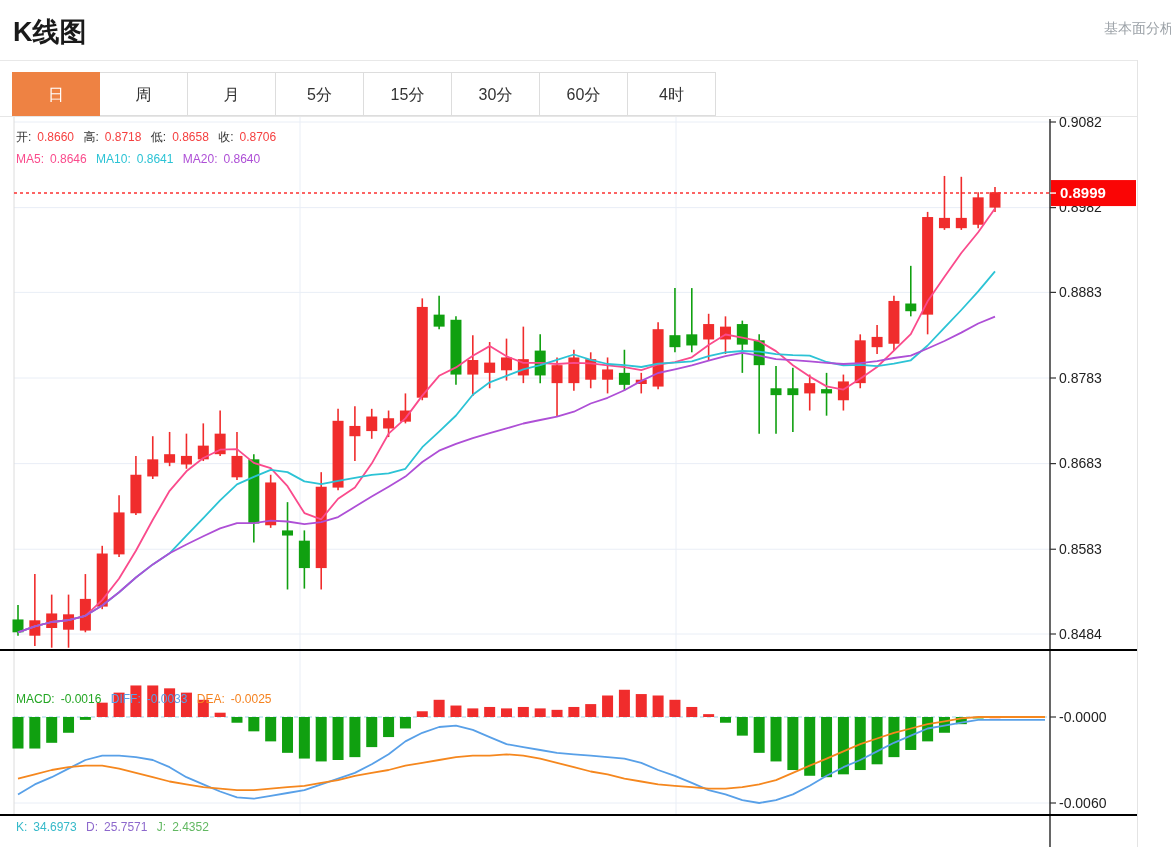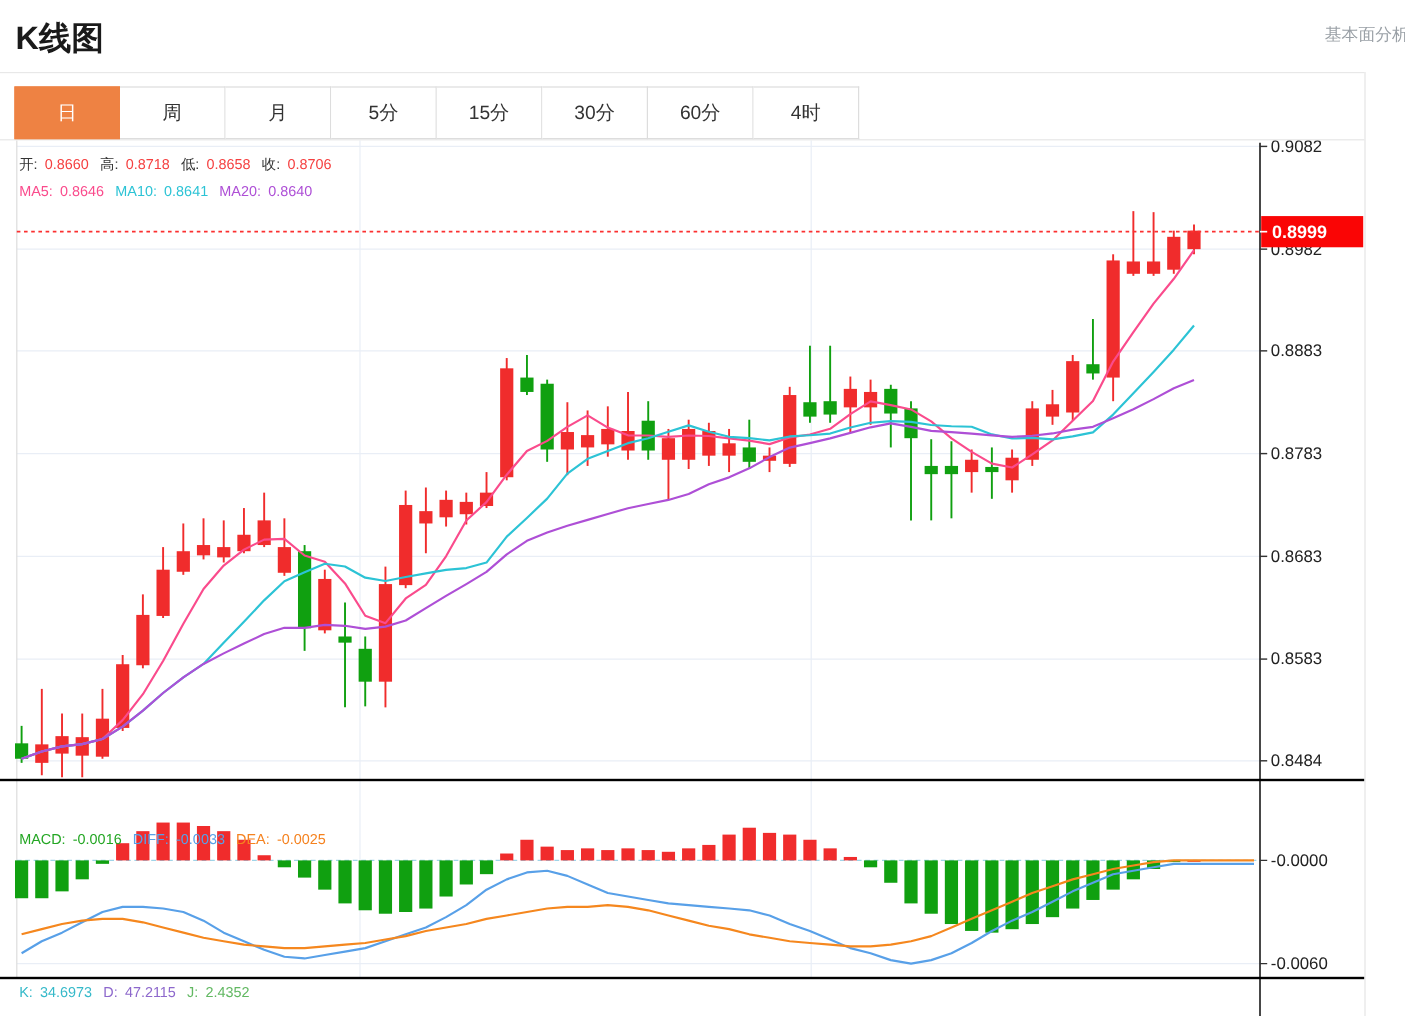--- a/index.html
+++ b/index.html
@@ -301,15 +301,15 @@
 </div>
 
 <div class="ovl legend row-macd">
   <span class="c-macd">MACD:</span><span class="c-macd grp">-0.0016</span>
   <span class="c-diff">DIFF:</span><span class="c-diff grp">-0.0033</span>
   <span class="c-dea">DEA:</span><span class="c-dea">-0.0025</span>
 </div>
 
 <div class="ovl legend row-kdj">
   <span class="c-k">K:</span><span class="c-k grp">34.6973</span>
-  <span class="c-d">D:</span><span class="c-d grp">47.2115</span>
+  <span class="c-d">D:</span><span class="c-d grp">25.7571</span>
   <span class="c-j">J:</span><span class="c-j">2.4352</span>
 </div>
 
 </body></html>

